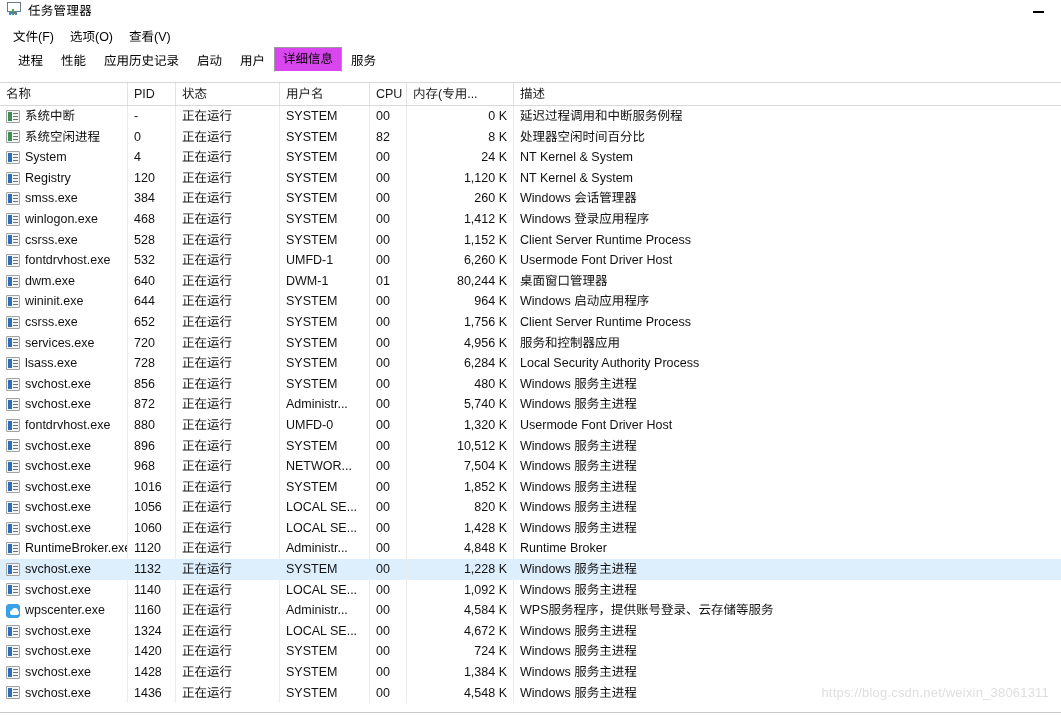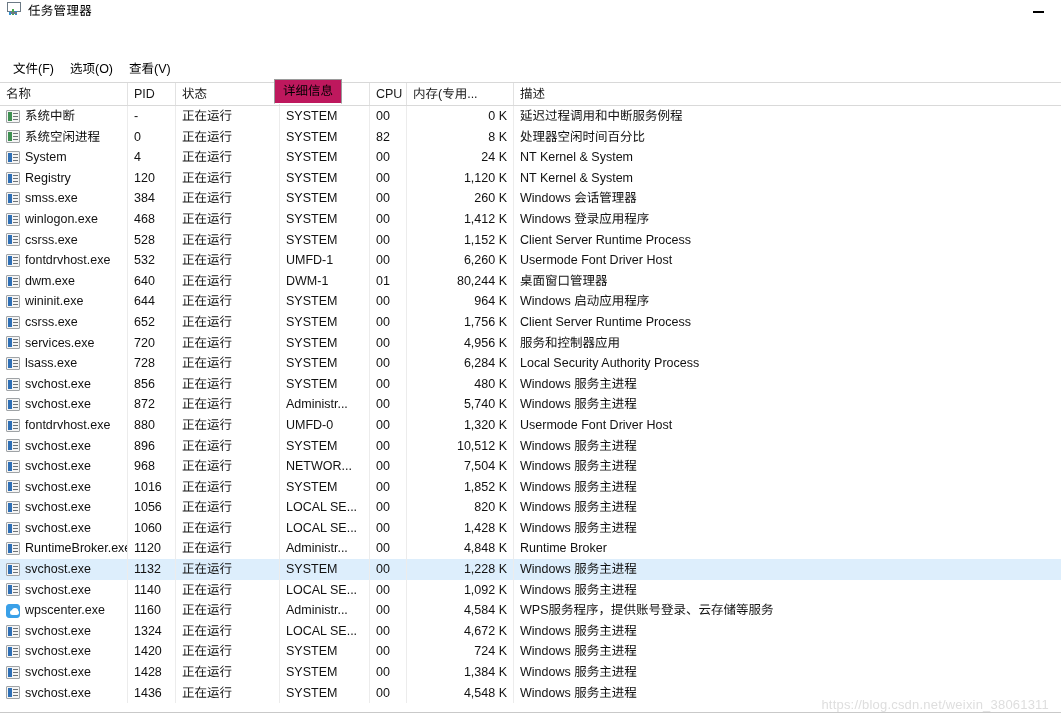--- a/index.html
+++ b/index.html
@@ -65,21 +65,20 @@
     background: #000;
   }
 
   
   .menubar {
     height: 22px;
     display: flex;
     align-items: center;
     padding-left: 5px;
     background: #ffffff;
-    margin-top: 32px;
   }
   .menu-item {
     padding: 2px 8px;
     font-size: 12.5px;
     color: #000;
     cursor: default;
     white-space: nowrap;
   }
 
   
@@ -105,21 +104,21 @@
     font-size: 12.5px;
     color: #000;
     white-space: nowrap;
     cursor: default;
     border: 1px solid transparent;
     border-bottom: none;
     position: relative;
     background: transparent;
   }
   .tab.active {
-    background: #be185d;
+    background: #d946ef;
     border: 1px solid #9a9a9a;
     border-bottom: 1px solid #ffffff;
     height: 23px;
     line-height: 22px;
     z-index: 2;
   }
 
   
   .table-wrap {
     position: absolute;
@@ -296,21 +295,21 @@
     background: #2f8fd0;
   }
   .ticon-bar1 { left: 3px;  height: 3px; }
   .ticon-bar2 { left: 6px;  height: 6px; background: #49a94f; }
   .ticon-bar3 { left: 9px;  height: 4px; background: #2f8fd0; }
 
   
   .watermark {
     position: absolute;
     right: 12px;
-    bottom: 4px;
+    bottom: 16px;
     font-size: 13px;
     color: #dedede;
     letter-spacing: 0.2px;
     pointer-events: none;
     user-select: none;
     font-family: "Liberation Sans", sans-serif;
   }
   .bottom-rule {
     position: absolute;
     left: 0; bottom: 3px;

